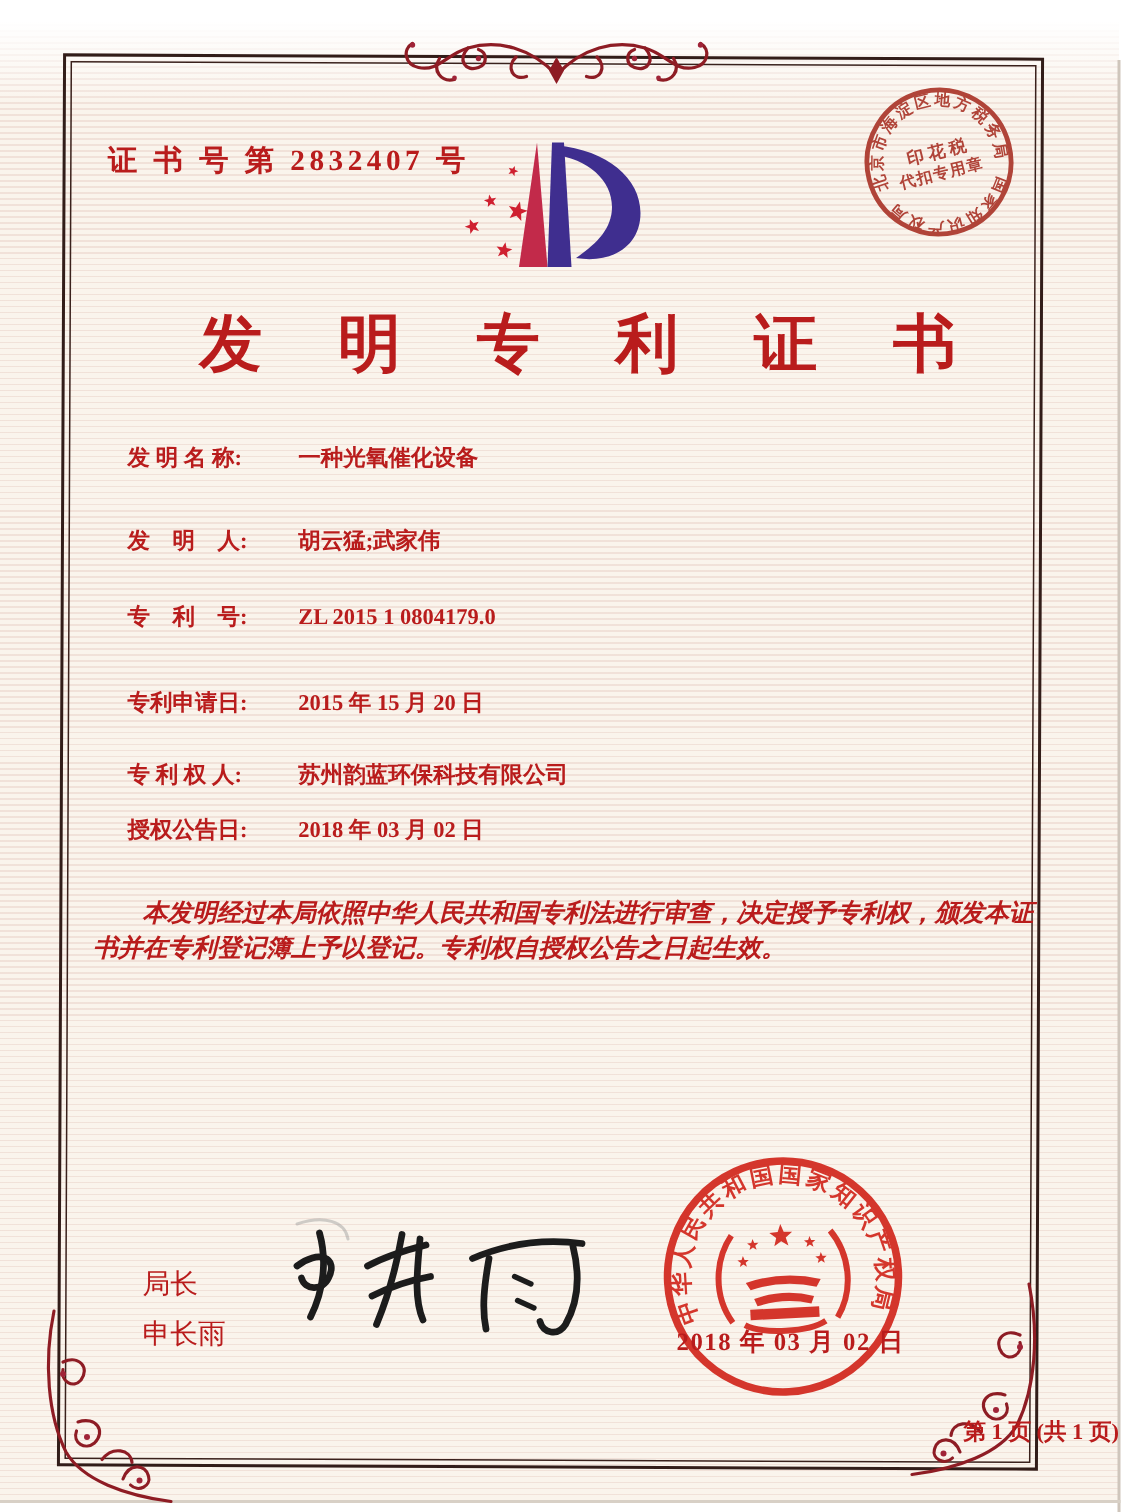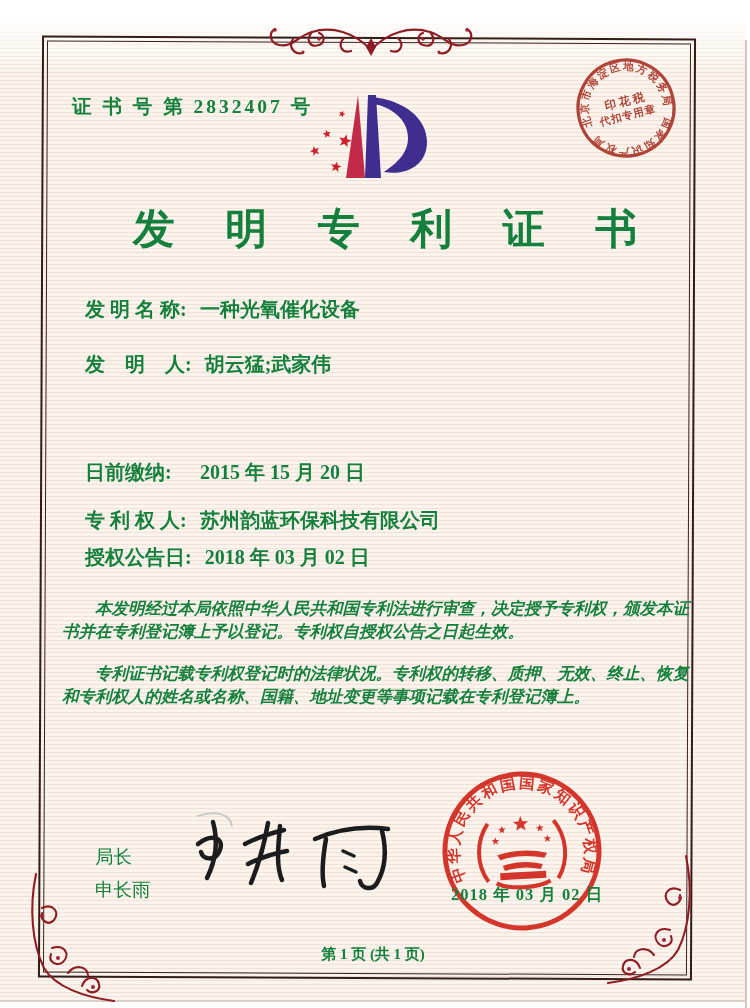--- a/index.html
+++ b/index.html
@@ -1,42 +1,42 @@
 <!DOCTYPE html>
 <html><head>
 <meta charset="utf-8">
 <style>
   html,body{margin:0;padding:0;background:#ffffff;}
   .stage{position:relative;width:750px;height:1008px;background:#ffffff;overflow:hidden;
-         font-family:"Liberation Serif","DejaVu Serif",serif;color:#15803d;}
+         font-family:"Liberation Serif","DejaVu Serif",serif;color:#b91c1c;}
   
   .paper{position:absolute;left:0;top:0;width:746px;height:1001px;
          background:#faf4ec;
          background-image:repeating-linear-gradient(0deg, rgba(205,150,140,.20) 0 1px, rgba(0,0,0,0) 1px 4px);}
   .paper::before{content:"";position:absolute;left:0;top:0;right:0;height:70px;
          background:linear-gradient(180deg,#ffffff 20%,rgba(255,255,255,0));}
   .paper-edge-r{position:absolute;left:745px;top:40px;width:2px;height:968px;background:#cfc6bc;}
   .paper-edge-b{position:absolute;left:0;top:1000px;width:747px;height:2px;background:#d8d0c6;}
   
   .frame{position:absolute;left:40px;top:37px;width:650px;height:938px;
          border:2.5px solid #321d19;transform:rotate(.25deg);}
   .frame::after{content:"";position:absolute;inset:3px;border:1px solid #3a211c;}
   .abs{position:absolute;}
   .certno{left:72px;top:93px;font-size:19.5px;letter-spacing:3px;font-weight:600;}
   .title{left:10px;top:201px;width:750px;text-align:center;font-size:42px;font-weight:600;
          letter-spacing:20px;text-indent:20px;}
-  .frow{left:85px;font-size:20px;font-weight:700;white-space:nowrap;}
+  .frow{left:85px;font-size:15px;font-weight:700;white-space:nowrap;}
   .frow .lab{display:inline-block;min-width:102px;}
   .frow .val{margin-left:8px;font-weight:700;}
   .r0{top:296px}.r1{top:351px}.r2{top:402px}.r3{top:459px}.r4{top:507px}.r5{top:544px}
   .bodytext{left:62px;top:598px;width:632px;font-size:16.5px;line-height:22.5px;
             font-style:italic;font-weight:600;}
-  .bodytext p{margin:0 0 20px 0;text-indent:2em;}
+  .bodytext p{margin:0 0 4px 0;text-indent:2em;}
   .director{left:95px;top:841px;font-size:18.5px;font-weight:400;line-height:33px;}
-  .footer{left:0;top:945px;width:746px;text-align:center;font-size:15px;font-weight:600;}
+  .footer{left:0;top:945px;width:746px;text-align:right;font-size:15px;font-weight:600;}
   .sealdate{left:451px;top:884px;font-size:16.5px;font-weight:700;letter-spacing:1px;z-index:6;}
   svg{position:absolute;overflow:visible;}
   .sig{left:168px;top:806px;z-index:5;}
   .mainseal{left:437px;top:766px;z-index:4;opacity:.93;}
   .taxstamp{left:570px;top:52px;z-index:4;opacity:.9;}
   .logo{left:287px;top:87px;}
   .toporn{left:246px;top:14px;}
   .cornerBR{left:598px;top:848px;}
   .cornerBL{left:24px;top:866px;transform:scaleX(-1);}
 </style>
@@ -134,36 +134,39 @@
   <div class="abs title">发 明 专 利 证 书</div>
 
   <div class="abs frow r0">
     <span class="lab">发 明 名 称:</span>
     <span class="val">一种光氧催化设备</span>
   </div>
   <div class="abs frow r1">
     <span class="lab">发　明　人:</span>
     <span class="val">胡云猛;武家伟</span>
   </div>
+  <div class="abs frow r2">
+    <span class="lab">专　利　号:</span>
+    <span class="val">ZL 2015 1 0804179.0</span>
+  </div>
   <div class="abs frow r3">
-    <span class="lab">日前缴纳:</span>
+    <span class="lab">专利申请日:</span>
     <span class="val">2015 年 15 月 20 日</span>
   </div>
   <div class="abs frow r4">
     <span class="lab">专 利 权 人:</span>
     <span class="val">苏州韵蓝环保科技有限公司</span>
   </div>
   <div class="abs frow r5">
     <span class="lab">授权公告日:</span>
     <span class="val">2018 年 03 月 02 日</span>
   </div>
 
   <div class="abs bodytext">
     <p>本发明经过本局依照中华人民共和国专利法进行审查，决定授予专利权，颁发本证书并在专利登记簿上予以登记。专利权自授权公告之日起生效。</p>
-    <p>专利证书记载专利权登记时的法律状况。专利权的转移、质押、无效、终止、恢复和专利权人的姓名或名称、国籍、地址变更等事项记载在专利登记簿上。</p>
   </div>
 
   <div class="abs director">
     <div>局长</div>
     <div>申长雨</div>
   </div>
 
   <svg class="sig" width="235" height="100" viewBox="0 0 235 100">
     <g stroke="#1c1c1c" stroke-width="4.5" fill="none" stroke-linecap="round" stroke-linejoin="round">
       <path d="M30,10 C48,4 62,8 64,20" stroke="#999999" stroke-width="2" opacity=".45"></path>

